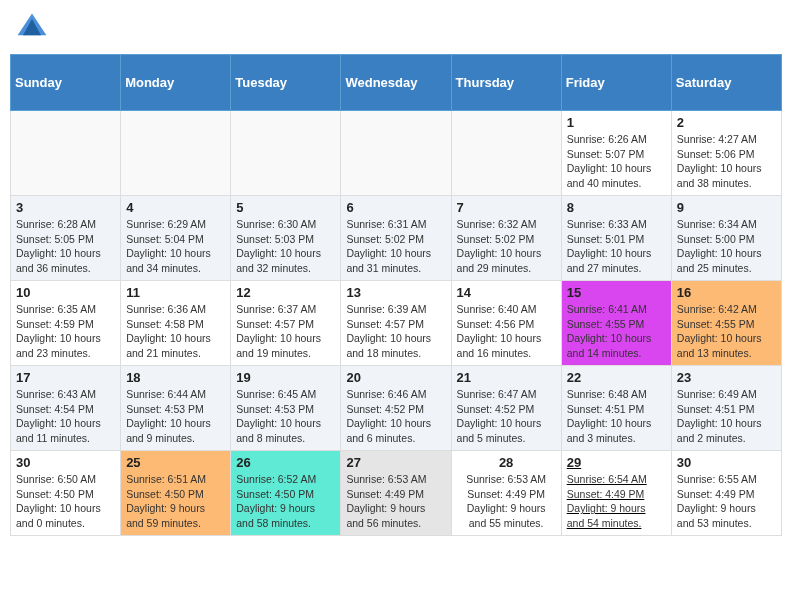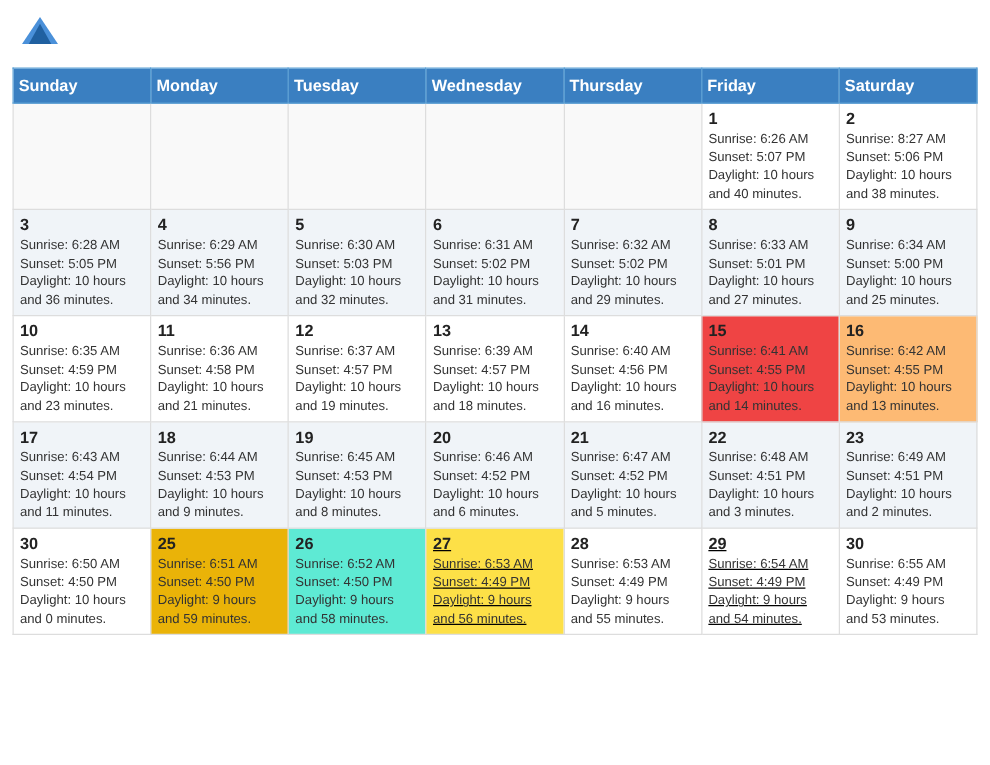--- a/index.html
+++ b/index.html
@@ -50,21 +50,21 @@
     .calendar {
       width: 100%;
       border-collapse: collapse;
       border: 1px solid #ccc;
     }
     .calendar th {
       background: #3a7fc1;
       color: #fff;
       font-size: 13px;
       font-weight: bold;
-      padding: 6px 4px;
+      padding: 20px 4px;
       text-align: left;
       border: 1px solid #5a9fd4;
     }
     .calendar td {
       vertical-align: top;
       border: 1px solid #ddd;
       padding: 4px 5px;
       width: calc(100% / 7);
       min-height: 80px;
       height: 85px;
@@ -133,36 +133,36 @@
         <td class="empty-cell"></td>
         <td class="empty-cell"></td>
         <td style="background: rgb(255, 255, 255);">
           <span class="day-number">1</span>
           <div class="day-info">Sunrise: 6:26 AM
 Sunset: 5:07 PM
 Daylight: 10 hours and 40 minutes.</div>
         </td>
         <td style="background: rgb(255, 255, 255);">
           <span class="day-number">2</span>
-          <div class="day-info">Sunrise: 8:27 AM
+          <div class="day-info">Sunrise: 4:27 AM
 Sunset: 5:06 PM
 Daylight: 10 hours and 38 minutes.</div>
         </td>
       </tr>
       <tr>
         <td style="background: rgb(240, 244, 248);">
           <span class="day-number">3</span>
           <div class="day-info">Sunrise: 6:28 AM
 Sunset: 5:05 PM
 Daylight: 10 hours and 36 minutes.</div>
         </td>
         <td style="background: rgb(240, 244, 248);">
           <span class="day-number">4</span>
           <div class="day-info">Sunrise: 6:29 AM
-Sunset: 5:56 PM
+Sunset: 5:04 PM
 Daylight: 10 hours and 34 minutes.</div>
         </td>
         <td style="background: rgb(240, 244, 248);">
           <span class="day-number">5</span>
           <div class="day-info">Sunrise: 6:30 AM
 Sunset: 5:03 PM
 Daylight: 10 hours and 32 minutes.</div>
         </td>
         <td style="background: rgb(240, 244, 248);">
           <span class="day-number">6</span>
@@ -213,21 +213,21 @@
           <div class="day-info">Sunrise: 6:39 AM
 Sunset: 4:57 PM
 Daylight: 10 hours and 18 minutes.</div>
         </td>
         <td style="background: rgb(255, 255, 255);">
           <span class="day-number">14</span>
           <div class="day-info">Sunrise: 6:40 AM
 Sunset: 4:56 PM
 Daylight: 10 hours and 16 minutes.</div>
         </td>
-        <td style="background: #ef4444;">
+        <td style="background: #d946ef;">
           <span class="day-number">15</span>
           <div class="day-info">Sunrise: 6:41 AM
 Sunset: 4:55 PM
 Daylight: 10 hours and 14 minutes.</div>
         </td>
         <td style="background: #fdba74;">
           <span class="day-number">16</span>
           <div class="day-info">Sunrise: 6:42 AM
 Sunset: 4:55 PM
 Daylight: 10 hours and 13 minutes.</div>
@@ -277,39 +277,39 @@
 Daylight: 10 hours and 2 minutes.</div>
         </td>
       </tr>
       <tr>
         <td style="background: rgb(255, 255, 255);">
           <span class="day-number">30</span>
           <div class="day-info">Sunrise: 6:50 AM
 Sunset: 4:50 PM
 Daylight: 10 hours and 0 minutes.</div>
         </td>
-        <td style="background: #eab308;">
+        <td style="background: #fdba74;">
           <span class="day-number">25</span>
           <div class="day-info">Sunrise: 6:51 AM
 Sunset: 4:50 PM
 Daylight: 9 hours and 59 minutes.</div>
         </td>
         <td style="background: #5eead4;">
           <span class="day-number">26</span>
           <div class="day-info">Sunrise: 6:52 AM
 Sunset: 4:50 PM
 Daylight: 9 hours and 58 minutes.</div>
         </td>
-        <td style="background: #fde047; text-decoration: underline;">
+        <td style="background: #e5e5e5;">
           <span class="day-number">27</span>
           <div class="day-info">Sunrise: 6:53 AM
 Sunset: 4:49 PM
 Daylight: 9 hours and 56 minutes.</div>
         </td>
-        <td style="background: rgb(255, 255, 255);">
+        <td style="background: rgb(255, 255, 255); text-align: center;">
           <span class="day-number">28</span>
           <div class="day-info">Sunrise: 6:53 AM
 Sunset: 4:49 PM
 Daylight: 9 hours and 55 minutes.</div>
         </td>
         <td style="background: rgb(255, 255, 255); text-decoration: underline;">
           <span class="day-number">29</span>
           <div class="day-info">Sunrise: 6:54 AM
 Sunset: 4:49 PM
 Daylight: 9 hours and 54 minutes.</div>

